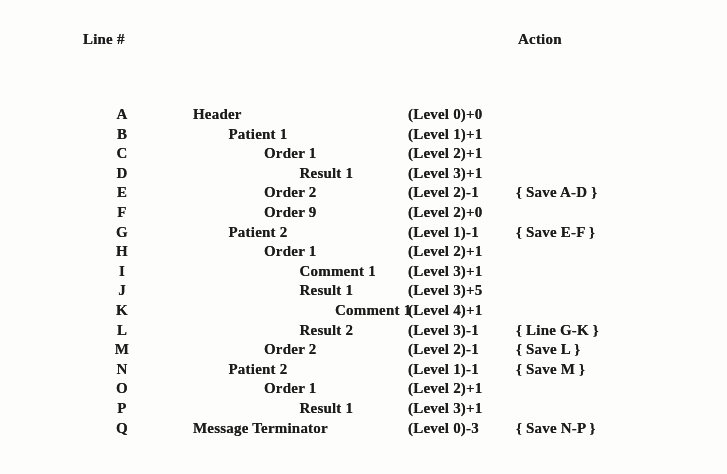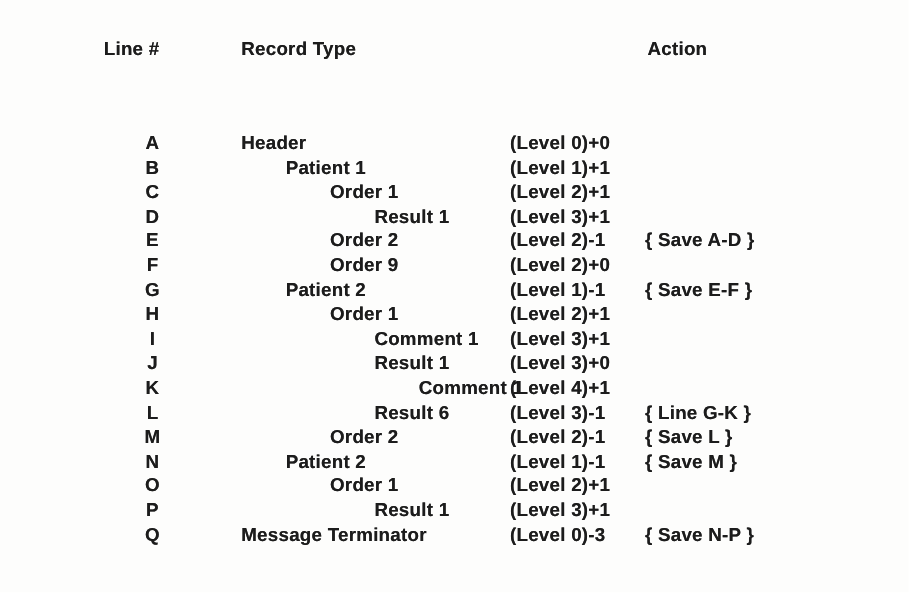--- a/index.html
+++ b/index.html
@@ -13,20 +13,21 @@
     overflow: hidden;
     font-family: "Liberation Sans", sans-serif;
   }
   .sheet {
     position: relative;
     width: 727px;
     height: 474px;
     background: #fdfdfc;
     color: #1c1c1c;
     filter: blur(0.25px);
+    font-family: Liberation Serif, serif;
   }
   .cell {
     position: absolute;
     font-size: 15px;
     font-weight: 700;
     letter-spacing: 0.2px;
     white-space: nowrap;
     color: #1c1c1c;
     text-shadow: 0 0 0.5px rgba(20,20,20,0.75);
   }
@@ -58,21 +59,20 @@
   .c-lvl { left: 408px; text-align: center; }
   .c-act { left: 516px; }
 </style>
 </head>
 <body>
 
 <div class="sheet">
 
   <div class="header-band">
     <span class="cell hdr-line">Line #</span>
-    <span class="cell hdr-rec">Record Type</span>
     <span class="cell hdr-act">Action</span>
   </div>
 
   <div class="rows" id="rows">
       <div class="row">
         <span class="cell c-line">A</span>
         <span class="cell c-rec" style="left:193px">Header</span>
         <span class="cell c-lvl">(Level 0)+0</span>
         <span class="cell c-act"></span>
       </div>
@@ -120,32 +120,32 @@
       </div>
       <div class="row">
         <span class="cell c-line">I</span>
         <span class="cell c-rec" style="left:299.5px">Comment 1</span>
         <span class="cell c-lvl">(Level 3)+1</span>
         <span class="cell c-act"></span>
       </div>
       <div class="row">
         <span class="cell c-line">J</span>
         <span class="cell c-rec" style="left:299.5px">Result 1</span>
-        <span class="cell c-lvl">(Level 3)+0</span>
+        <span class="cell c-lvl">(Level 3)+5</span>
         <span class="cell c-act"></span>
       </div>
       <div class="row">
         <span class="cell c-line">K</span>
         <span class="cell c-rec" style="left:335px">Comment 1</span>
         <span class="cell c-lvl">(Level 4)+1</span>
         <span class="cell c-act"></span>
       </div>
       <div class="row">
         <span class="cell c-line">L</span>
-        <span class="cell c-rec" style="left:299.5px">Result 6</span>
+        <span class="cell c-rec" style="left:299.5px">Result 2</span>
         <span class="cell c-lvl">(Level 3)-1</span>
         <span class="cell c-act">{ Line G-K }</span>
       </div>
       <div class="row">
         <span class="cell c-line">M</span>
         <span class="cell c-rec" style="left:264px">Order 2</span>
         <span class="cell c-lvl">(Level 2)-1</span>
         <span class="cell c-act">{ Save L }</span>
       </div>
       <div class="row">

